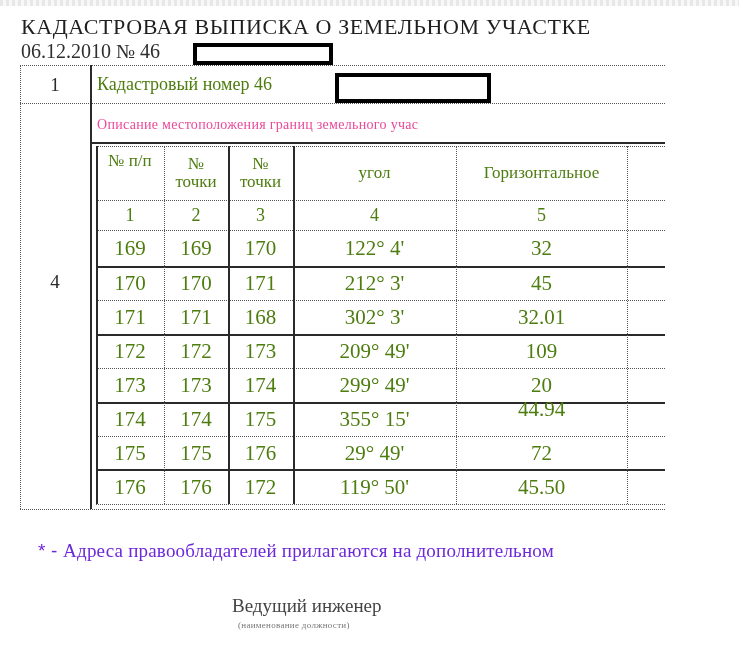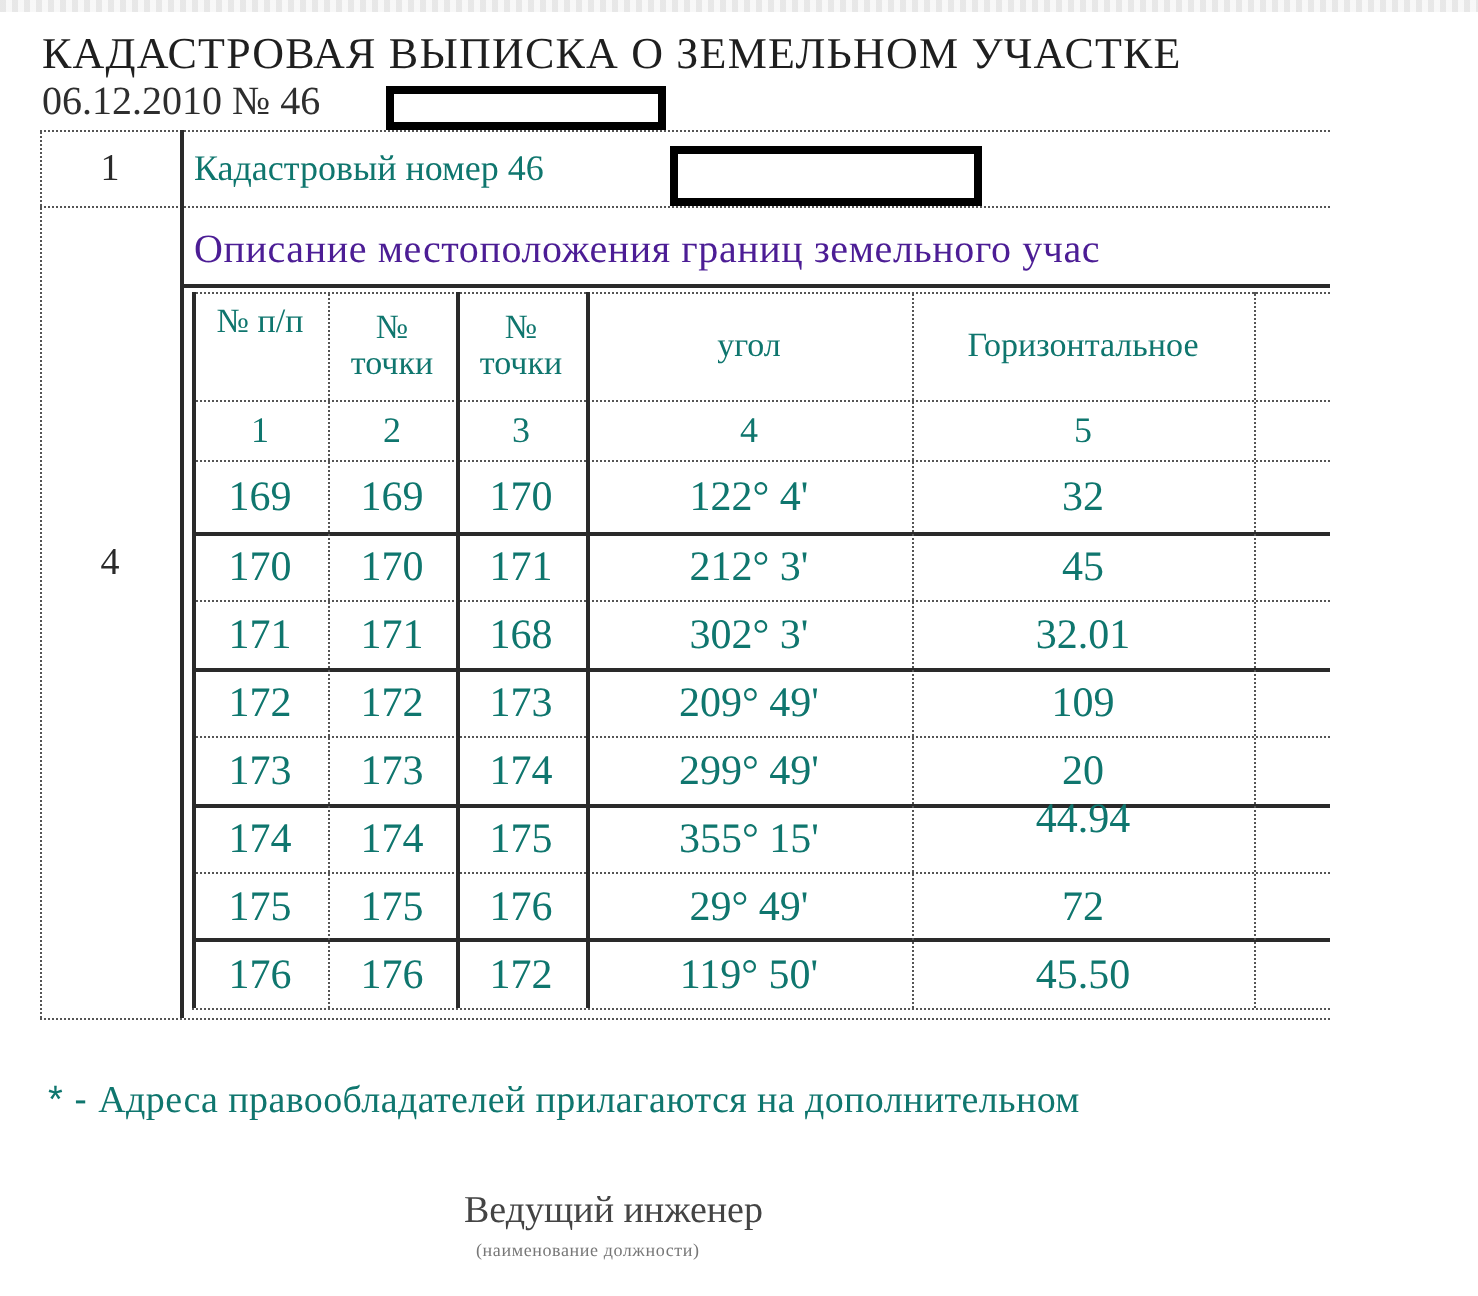--- a/index.html
+++ b/index.html
@@ -25,28 +25,28 @@
   }
   .redact {
     position: absolute; background: #fff; border: 4px solid #000; box-sizing: border-box;
   }
   .hline { position: absolute; height: 0; border-top: 1.6px dotted #555; }
   .hline.solid { border-top: 2px solid #2a2a2a; }
   .vline { position: absolute; width: 0; border-left: 1.6px dotted #555; }
   .vline.solid { border-left: 2px solid #2a2a2a; }
   .cell {
     position: absolute; display: flex; align-items: center; justify-content: center;
-    text-align: center; color: #0f766e; line-height: 1.05;
+    text-align: center; color: #4d7c0f; line-height: 1.05;
   }
   .num { font-size: 21px; }
   .hdr { font-size: 17px; }
   .rowlabel { font-size: 19px; color: #2a2a2a; }
   .textcell { font-size: 18px; white-space: nowrap; justify-content: flex-start; }
-  .section { font-size: 20px; white-space: nowrap; justify-content: flex-start; color: #4c1d95; letter-spacing: 0.3px; }
-  .footnote { position: absolute; left: 24px; top: 540px; font-size: 19px; white-space: nowrap; color: #0f766e; font-family: "Liberation Sans", sans-serif; letter-spacing: 0.2px; }
+  .section { font-size: 14px; white-space: nowrap; justify-content: flex-start; color: #ec4899; letter-spacing: 0.3px; }
+  .footnote { position: absolute; left: 38px; top: 540px; font-size: 19px; white-space: nowrap; color: #6d28d9; font-family: "Liberation Sans", sans-serif; letter-spacing: 0.2px; }
   .footnote .txt { font-family: "Liberation Serif", serif; }
   .sign { position: absolute; left: 232px; top: 595px; font-size: 19px; color: #444; white-space: nowrap; }
   .signsub { position: absolute; left: 238px; top: 620px; font-size: 9px; color: #777; white-space: nowrap; letter-spacing: 0.3px; }
 </style>
 </head>
 <body>
 
 <div class="topstrip"></div>
 
 <div class="title">КАДАСТРОВАЯ ВЫПИСКА О ЗЕМЕЛЬНОМ УЧАСТКЕ</div>

